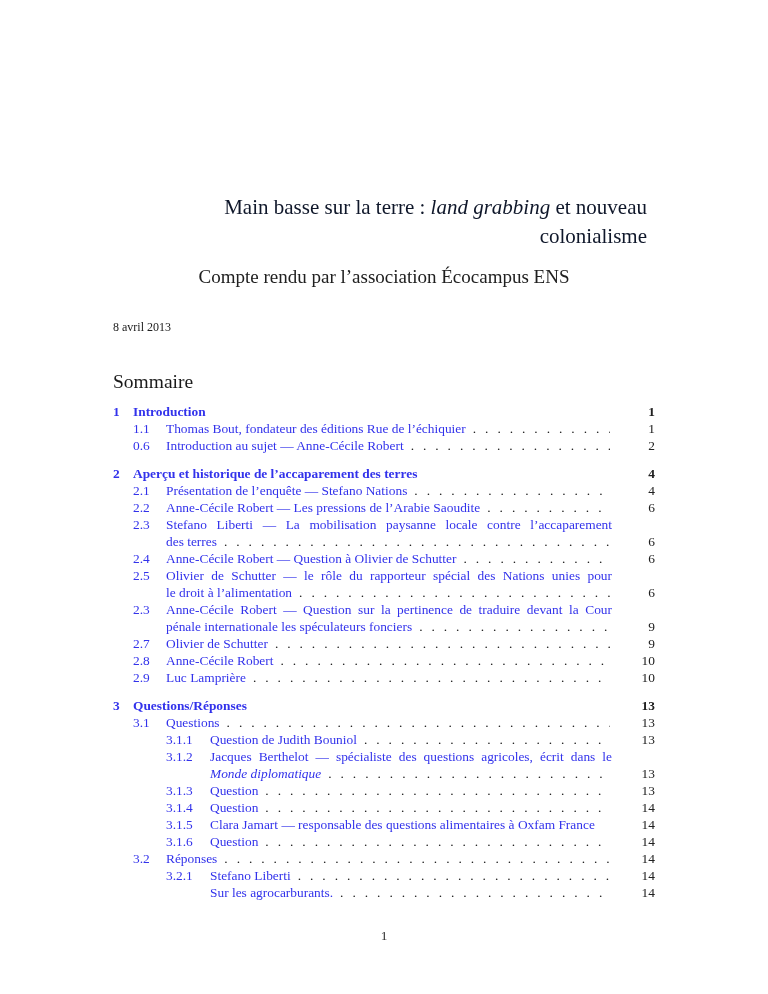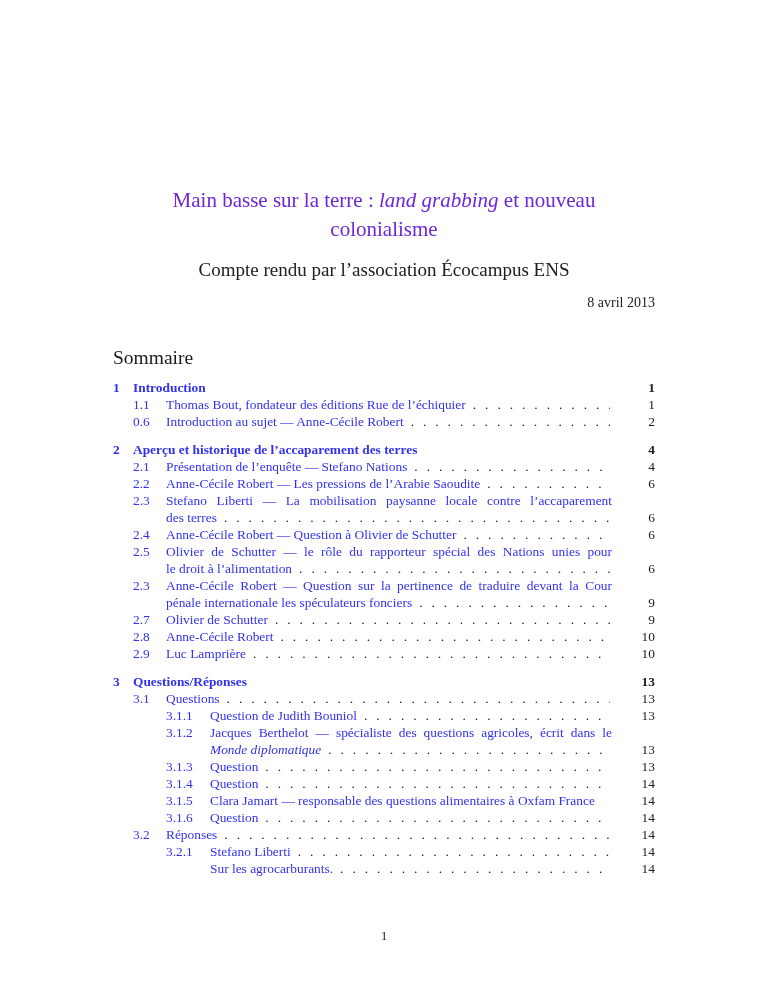--- a/index.html
+++ b/index.html
@@ -15,37 +15,37 @@
     width: 768px; height: 994px;
     background: #ffffff;
     overflow: hidden;
   }
   .content {
     position: absolute;
     left: 113px; top: 0;
     width: 542px;
   }
   .doc-title {
-    margin: 1px; padding-top: 185px;
+    margin: 8px; padding-top: 185px;
     font-size: 21px; font-weight: normal;
     line-height: 29px;
-    text-align: center;
-    color: #6d28d9;
+    text-align: right;
+    color: #0f172a;
   }
   .doc-title .line { display: block; }
   .doc-title em { font-style: italic; }
   .subtitle {
     margin-top: 15px;
     text-align: center;
     font-size: 19px;
   }
   .date {
-    margin-top: 14px;
-    text-align: right;
-    font-size: 14px;
+    margin-top: 32px;
+    text-align: left;
+    font-size: 12px;
   }
   .toc-heading {
     margin: 35px 0 0 0;
     font-size: 19.5px; font-weight: normal;
     line-height: 24px;
     color: #1a1a1a;
   }
   .toc {
     margin-top: 9px;
     font-size: 13.4px;

